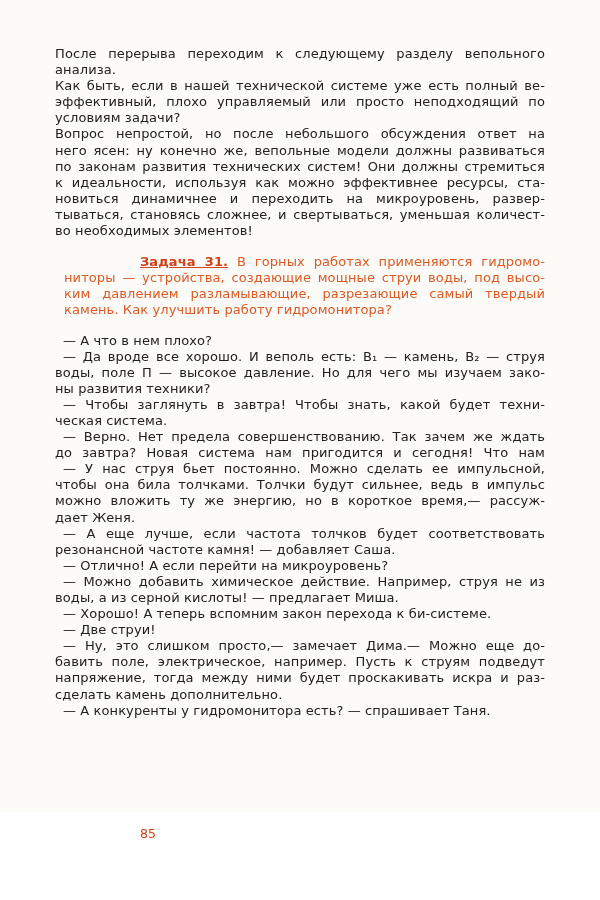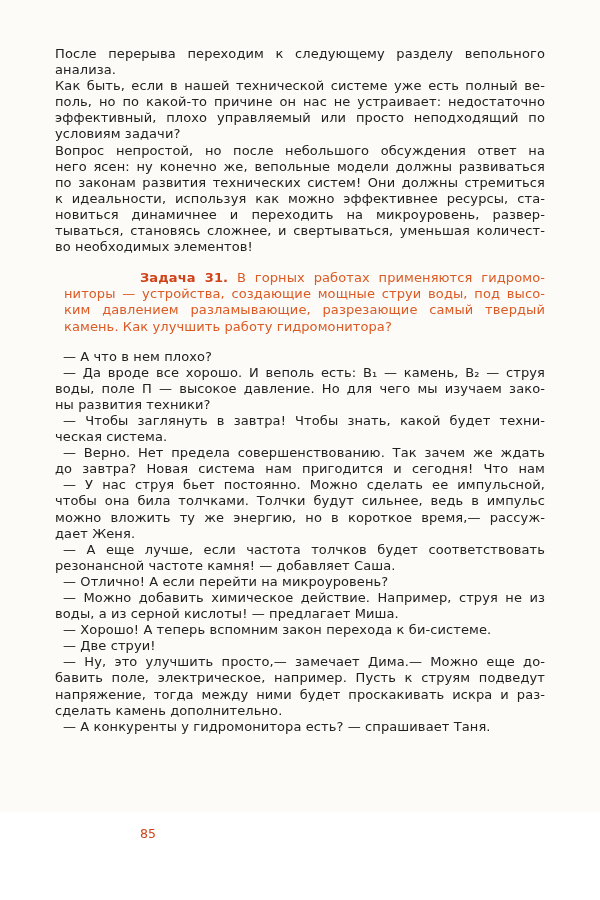--- a/index.html
+++ b/index.html
@@ -46,41 +46,41 @@
     padding-left: 9px;
     margin-top: 15px;
     margin-bottom: 14px;
   }
   .para.task .line.first {
     text-indent: 76px;
   }
   .para.task b {
     color: var(--accent-bold, #cf4316);
     font-weight: bold;
+    text-decoration: underline;
   }
   .page-number {
     position: absolute;
     left: 140px;
     top: 826px;
     color: var(--accent-bold, #e0481c);
     font-size: 12.5px;
   }
 </style>
 </head>
 <body>
 
 <div class="page">
   <div class="text-block" id="text-block">
       <div class="para body">
         <div class="line first">После перерыва переходим к следующему разделу вепольного</div>
         <div class="line last">анализа.</div>
       </div>
       <div class="para body">
         <div class="line first">Как быть, если в нашей технической системе уже есть полный ве-</div>
-        <div class="line">поль, но по какой-то причине он нас не устраивает: недостаточно</div>
         <div class="line">эффективный, плохо управляемый или просто неподходящий по</div>
         <div class="line last">условиям задачи?</div>
       </div>
       <div class="para body">
         <div class="line first">Вопрос непростой, но после небольшого обсуждения ответ на</div>
         <div class="line">него ясен: ну конечно же, вепольные модели должны развиваться</div>
         <div class="line">по законам развития технических систем! Они должны стремиться</div>
         <div class="line">к идеальности, используя как можно эффективнее ресурсы, ста-</div>
         <div class="line">новиться динамичнее и переходить на микроуровень, развер-</div>
         <div class="line">тываться, становясь сложнее, и свертываться, уменьшая количест-</div>
@@ -125,21 +125,21 @@
         <div class="line first">— Можно добавить химическое действие. Например, струя не из</div>
         <div class="line last">воды, а из серной кислоты! — предлагает Миша.</div>
       </div>
       <div class="para dialogue">
         <div class="line first last">— Хорошо! А теперь вспомним закон перехода к би-системе.</div>
       </div>
       <div class="para dialogue">
         <div class="line first last">— Две струи!</div>
       </div>
       <div class="para dialogue">
-        <div class="line first">— Ну, это улучшить просто,— замечает Дима.— Можно еще до-</div>
+        <div class="line first">— Ну, это слишком просто,— замечает Дима.— Можно еще до-</div>
         <div class="line">бавить поле, электрическое, например. Пусть к струям подведут</div>
         <div class="line">напряжение, тогда между ними будет проскакивать искра и раз-</div>
         <div class="line last">сделать камень дополнительно.</div>
       </div>
       <div class="para dialogue">
         <div class="line first last">— А конкуренты у гидромонитора есть? — спрашивает Таня.</div>
       </div>
     </div>
   <div class="page-number">85</div>
 </div>

